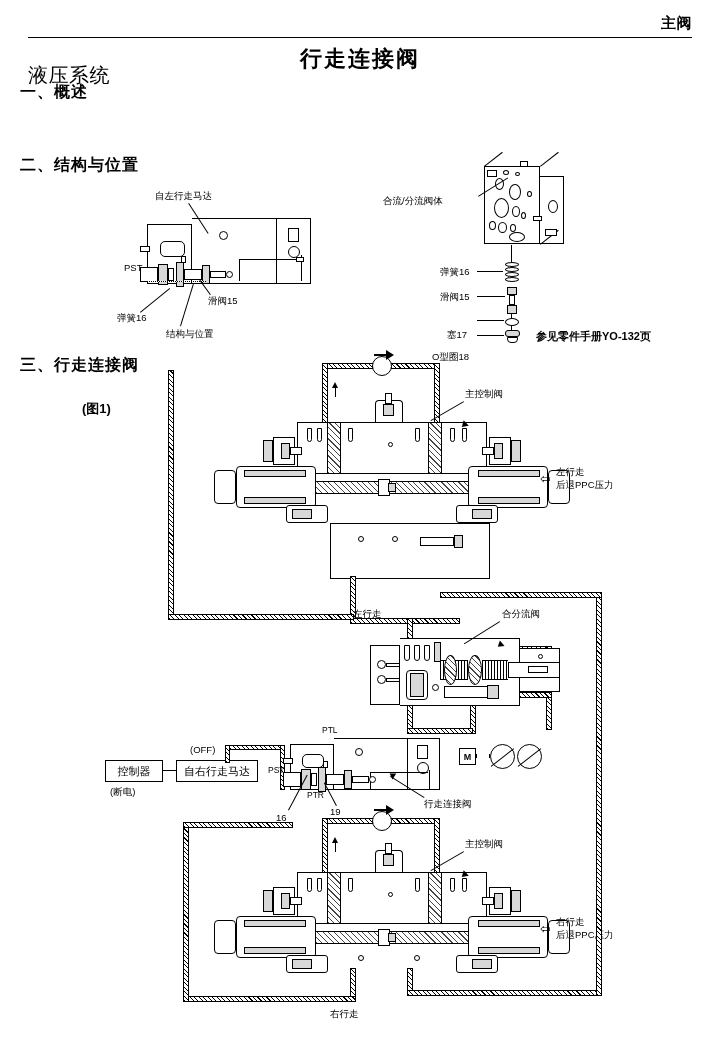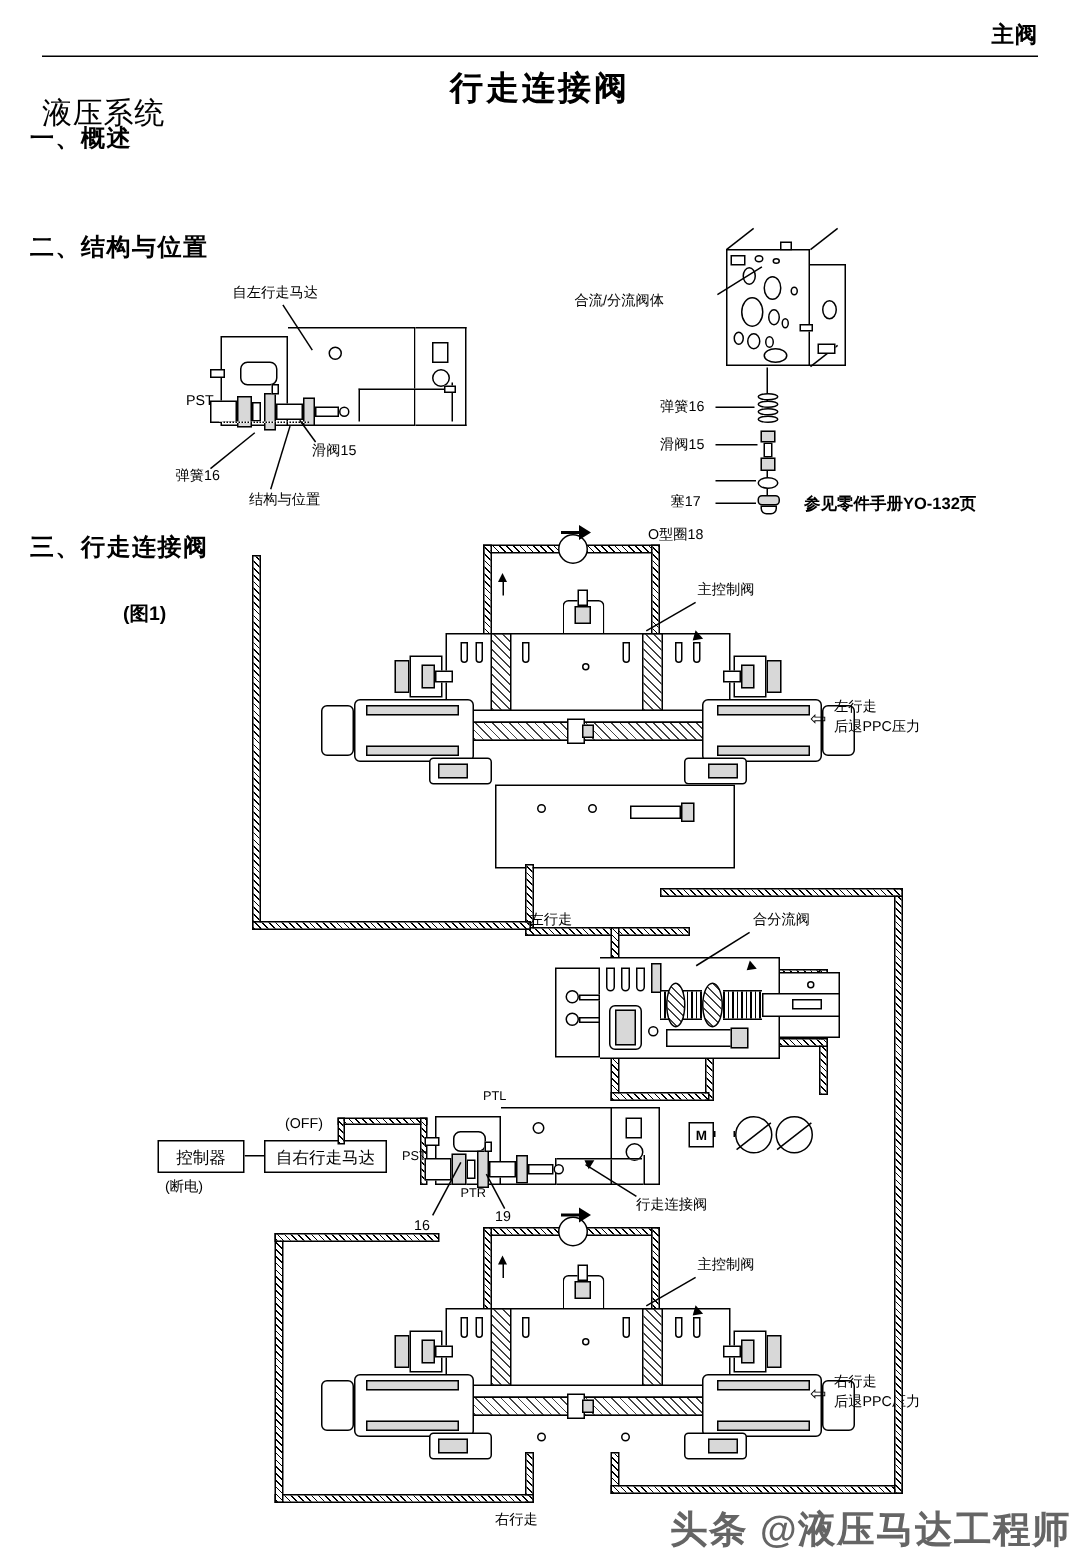--- a/index.html
+++ b/index.html
@@ -436,15 +436,14 @@
     <div class="hose" style="left:407px;top:968px;width:6px;height:28px;"></div>
     <div class="hose" style="left:407px;top:990px;width:195px;height:6px;"></div>
     <div class="hose" style="left:596px;top:592px;width:6px;height:404px;"></div>
     <div class="hose" style="left:440px;top:592px;width:162px;height:6px;"></div>
     <div class="hose" style="left:168px;top:370px;width:6px;height:250px;"></div>
     <div class="hose" style="left:168px;top:614px;width:186px;height:6px;"></div>
 
     <span class="lbl" style="left:330px;top:1008px;">右行走</span>
   </div>
 
-  <div class="wm">头条 @液压马达工程师</div>
 
 </div>
 
 </body></html>

